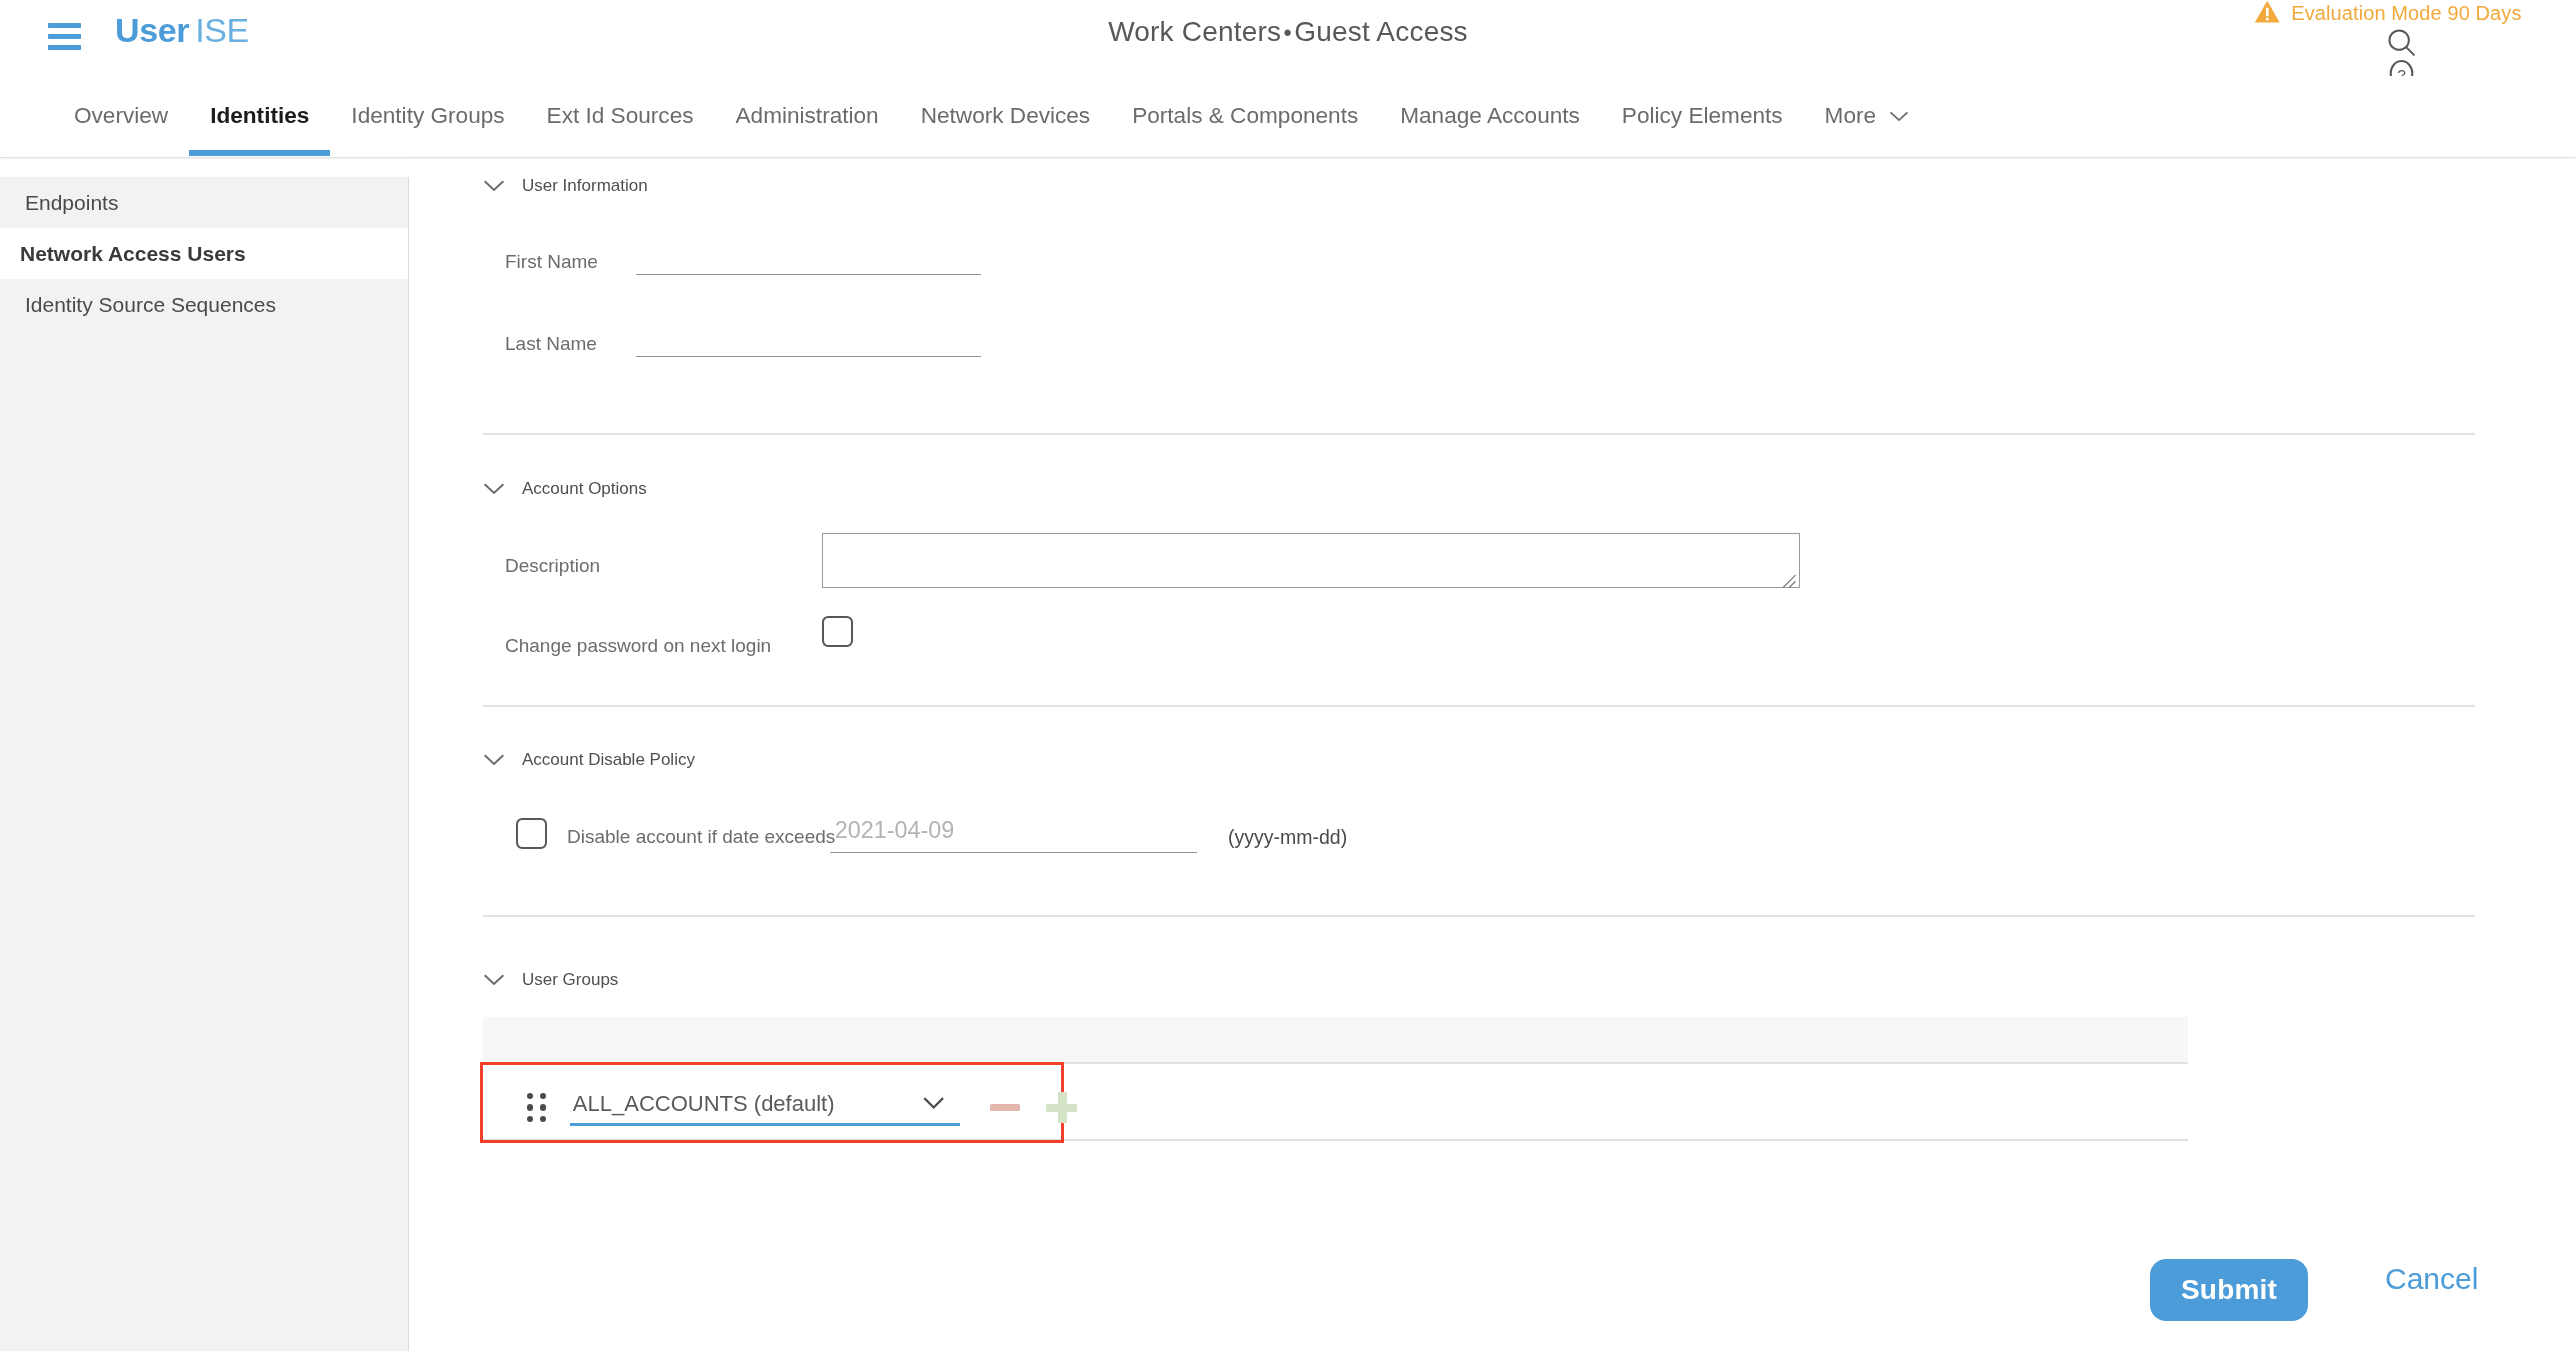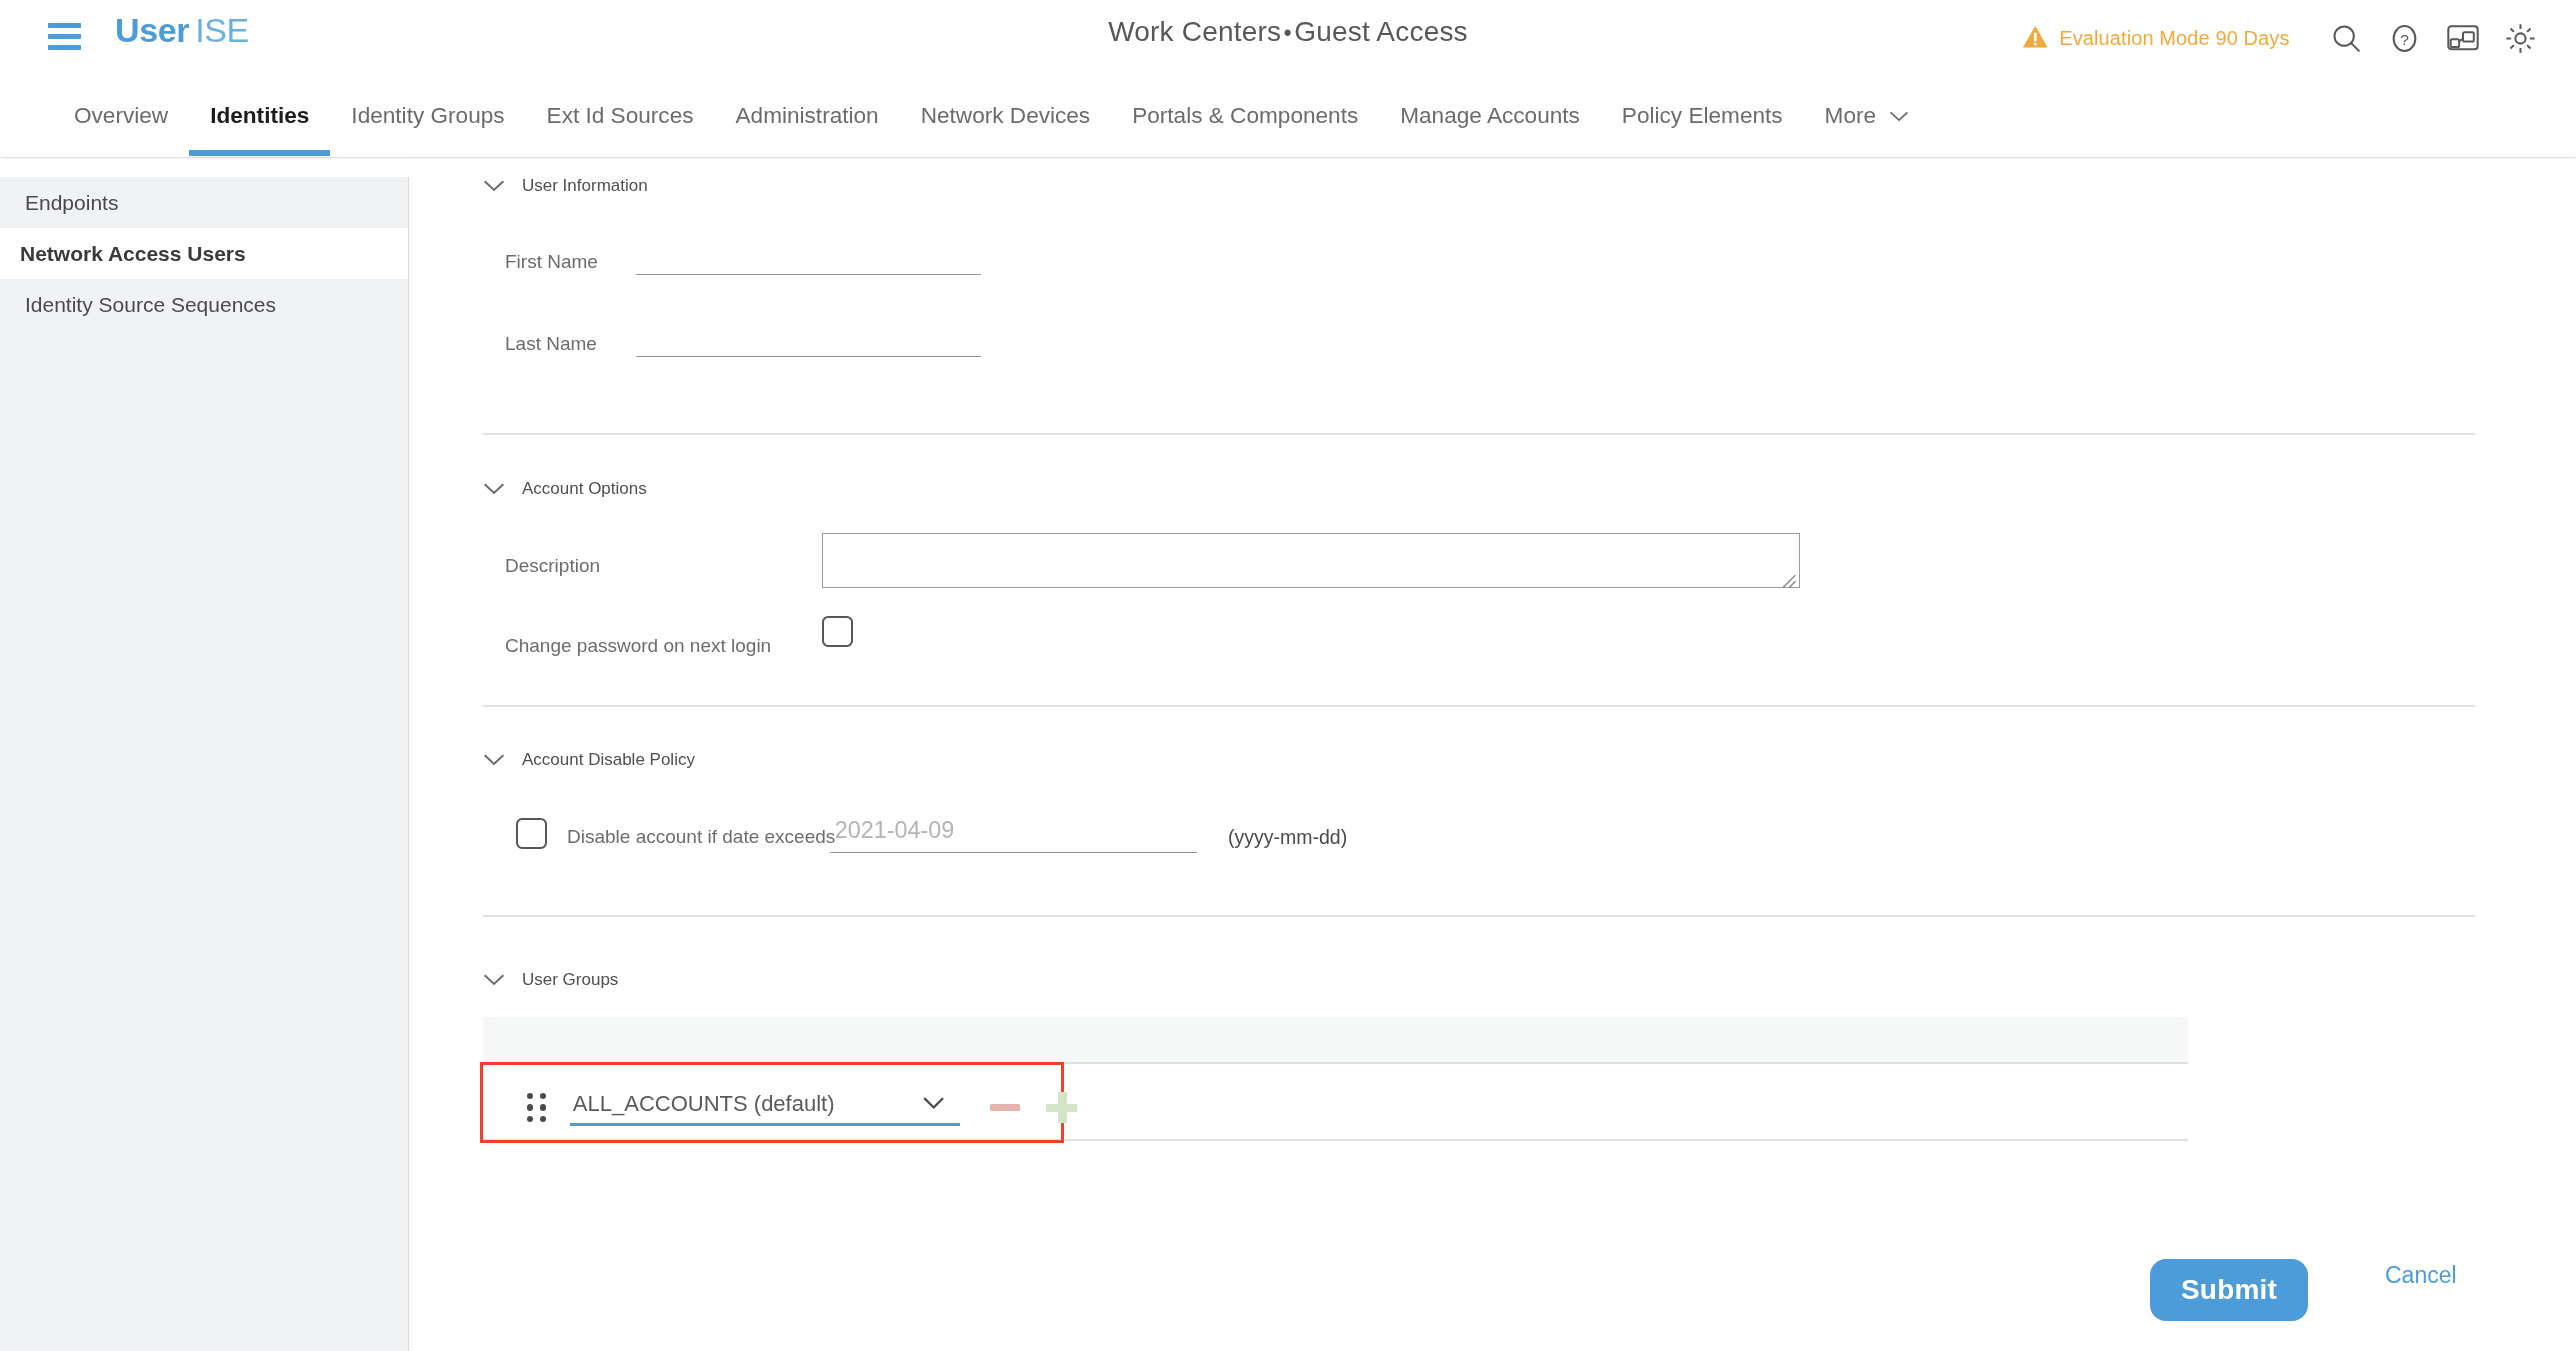--- a/index.html
+++ b/index.html
@@ -32,21 +32,21 @@
 
   .page-title {
     position: absolute; left: 0; right: 0; top: 15.6px;
     text-align: center; font-size: 28px; color: #58585b; font-weight: 400;
     letter-spacing: 0.2px;
   }
   .page-title .dot { font-size: 23.4px; vertical-align: middle; padding: 0 2.3px; }
 
   .header-right {
     position: absolute; right: 26.5px; top: 0; height: 76px;
-    display: flex; align-items: center; gap: 0px;
+    display: flex; align-items: center; gap: 0px; flex-direction: column;
   }
   .eval-badge {
     display:flex; align-items:center; gap: 11px; margin-right: 28px;
     cursor: pointer;
   }
   .eval-text { color:#f2a93b; font-size: 20px; white-space: nowrap; letter-spacing: 0.1px; }
   .hdr-icon {
     width: 58px; height: 58px; display:flex; align-items:center; justify-content:center;
     cursor:pointer;
   }
@@ -158,21 +158,21 @@
   .plus-ic::after { left: 0; top: 11.7px; width: 31px; height: 8.6px; }
 
   
   .btn-submit {
     position:absolute; background:#4b9cd8; color:#fff; border:none; border-radius: 16px;
     font-family:"Liberation Sans", sans-serif; font-size: 28px; font-weight: 700;
     cursor:pointer; letter-spacing: 0.2px;
   }
   .btn-cancel {
     position:absolute; background:transparent; border:none; color:#4b9cd8;
-    font-family:"Liberation Sans", sans-serif; font-size: 23px; cursor:pointer;
+    font-family:"Liberation Sans", sans-serif; font-size: 30px; cursor:pointer;
   }
 </style>
 </head>
 <body>
 
 <div id="app">
 
   <div class="header">
 
     <div class="hamburger">

